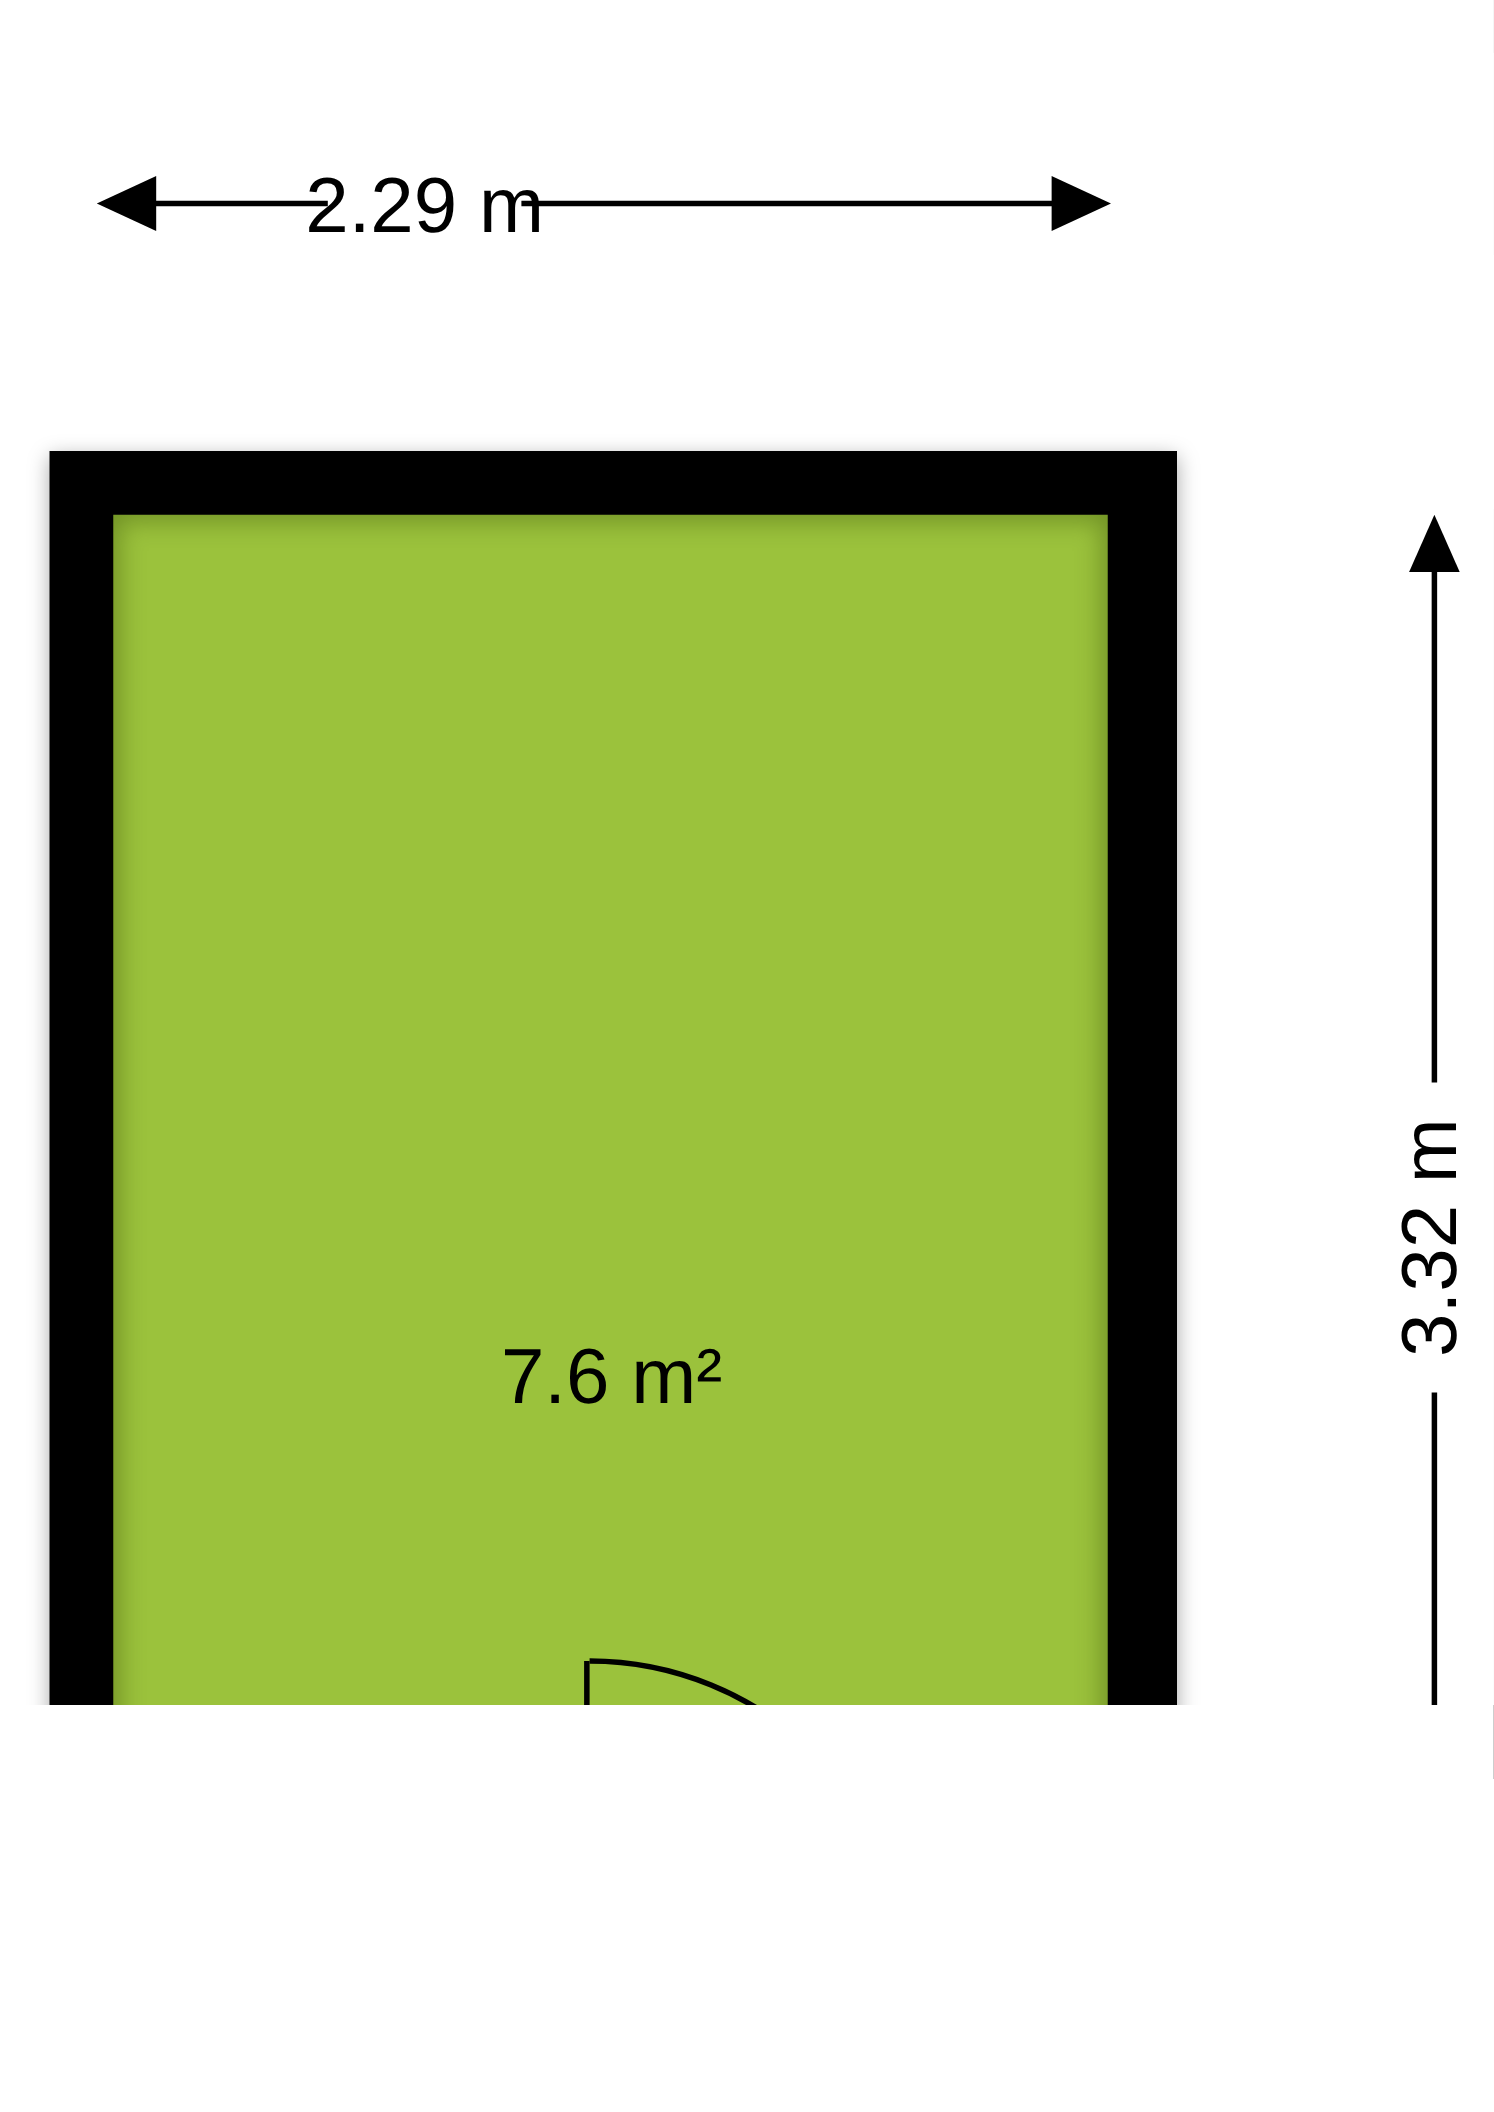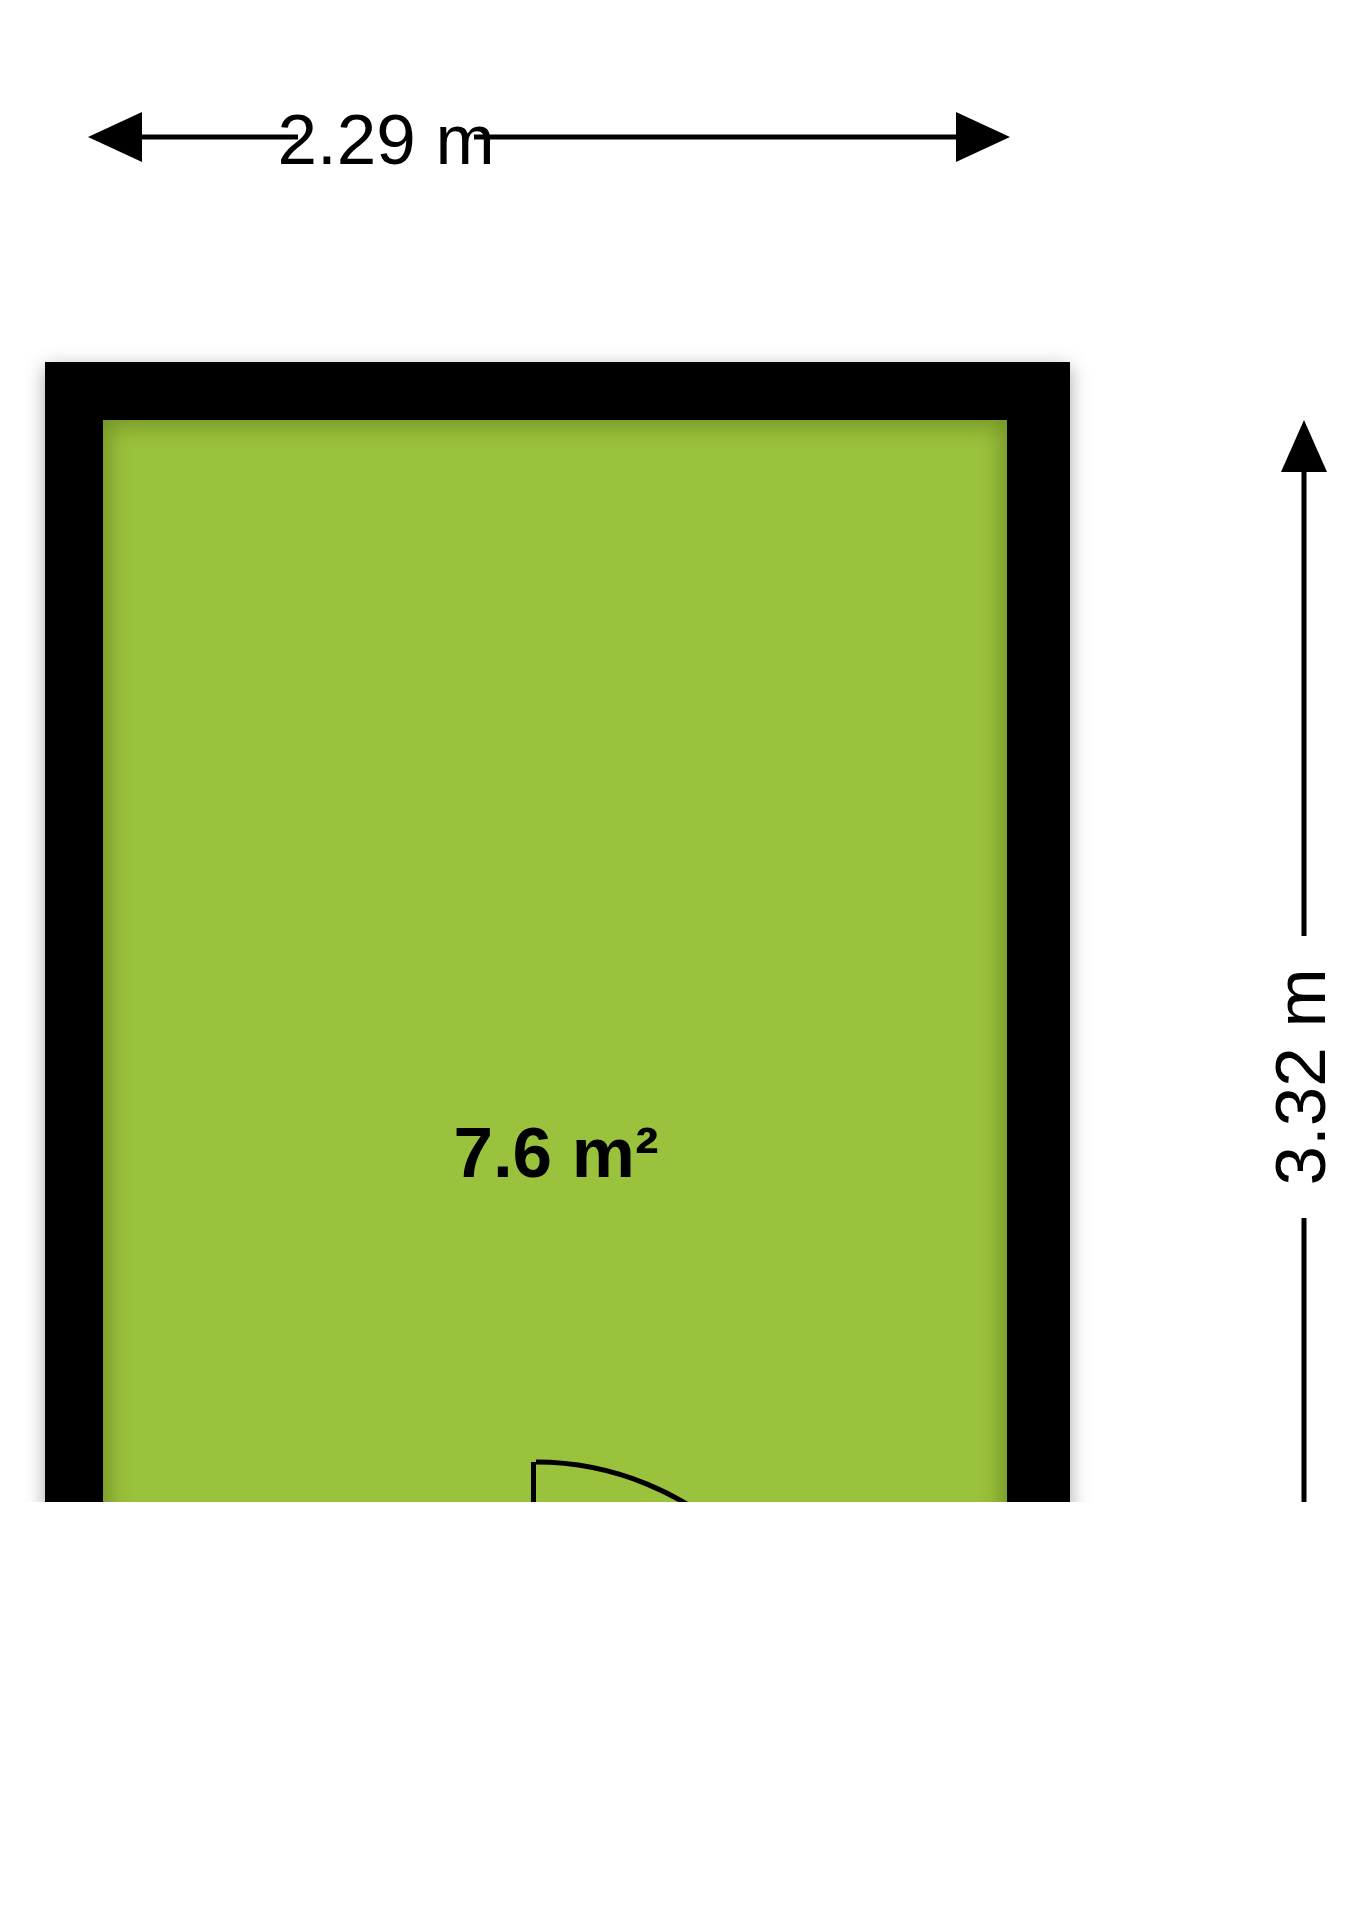--- a/index.html
+++ b/index.html
@@ -7,20 +7,21 @@
     padding: 0;
     background: #ffffff;
   }
   .canvas {
     position: relative;
     width: 1358px;
     height: 1502px;
     background: #ffffff;
     overflow: hidden;
     font-family: "Liberation Sans", sans-serif;
+    margin-top: 48px;
   }
   
   .wall-outer {
     position: absolute;
     left: 45px; top: 362px;
     width: 1025px; height: 1429px;
     background: #000000;
     box-shadow: 0 5px 18px rgba(0,0,0,0.35);
     z-index: 1;
   }
@@ -77,21 +78,21 @@
     white-space: nowrap;
     z-index: 20;
     transform: translate(-50%, -50%);
   }
   .label-width  { left: 386px; top: 139px; }
   .label-height {
     left: 1300px; top: 1077px;
     transform: translate(-50%, -50%) rotate(-90deg);
   }
   .label-room-name { left: 556px; top: 1079px; }
-  .label-room-area { left: 556px; top: 1152px; font-weight: bold; }
+  .label-room-area { left: 556px; top: 1204px; }
   
   .overlay {
     position: absolute;
     left: 0; top: 0;
     width: 1358px; height: 1920px;
     z-index: 10;
     pointer-events: none;
   }
 </style>
 </head>

